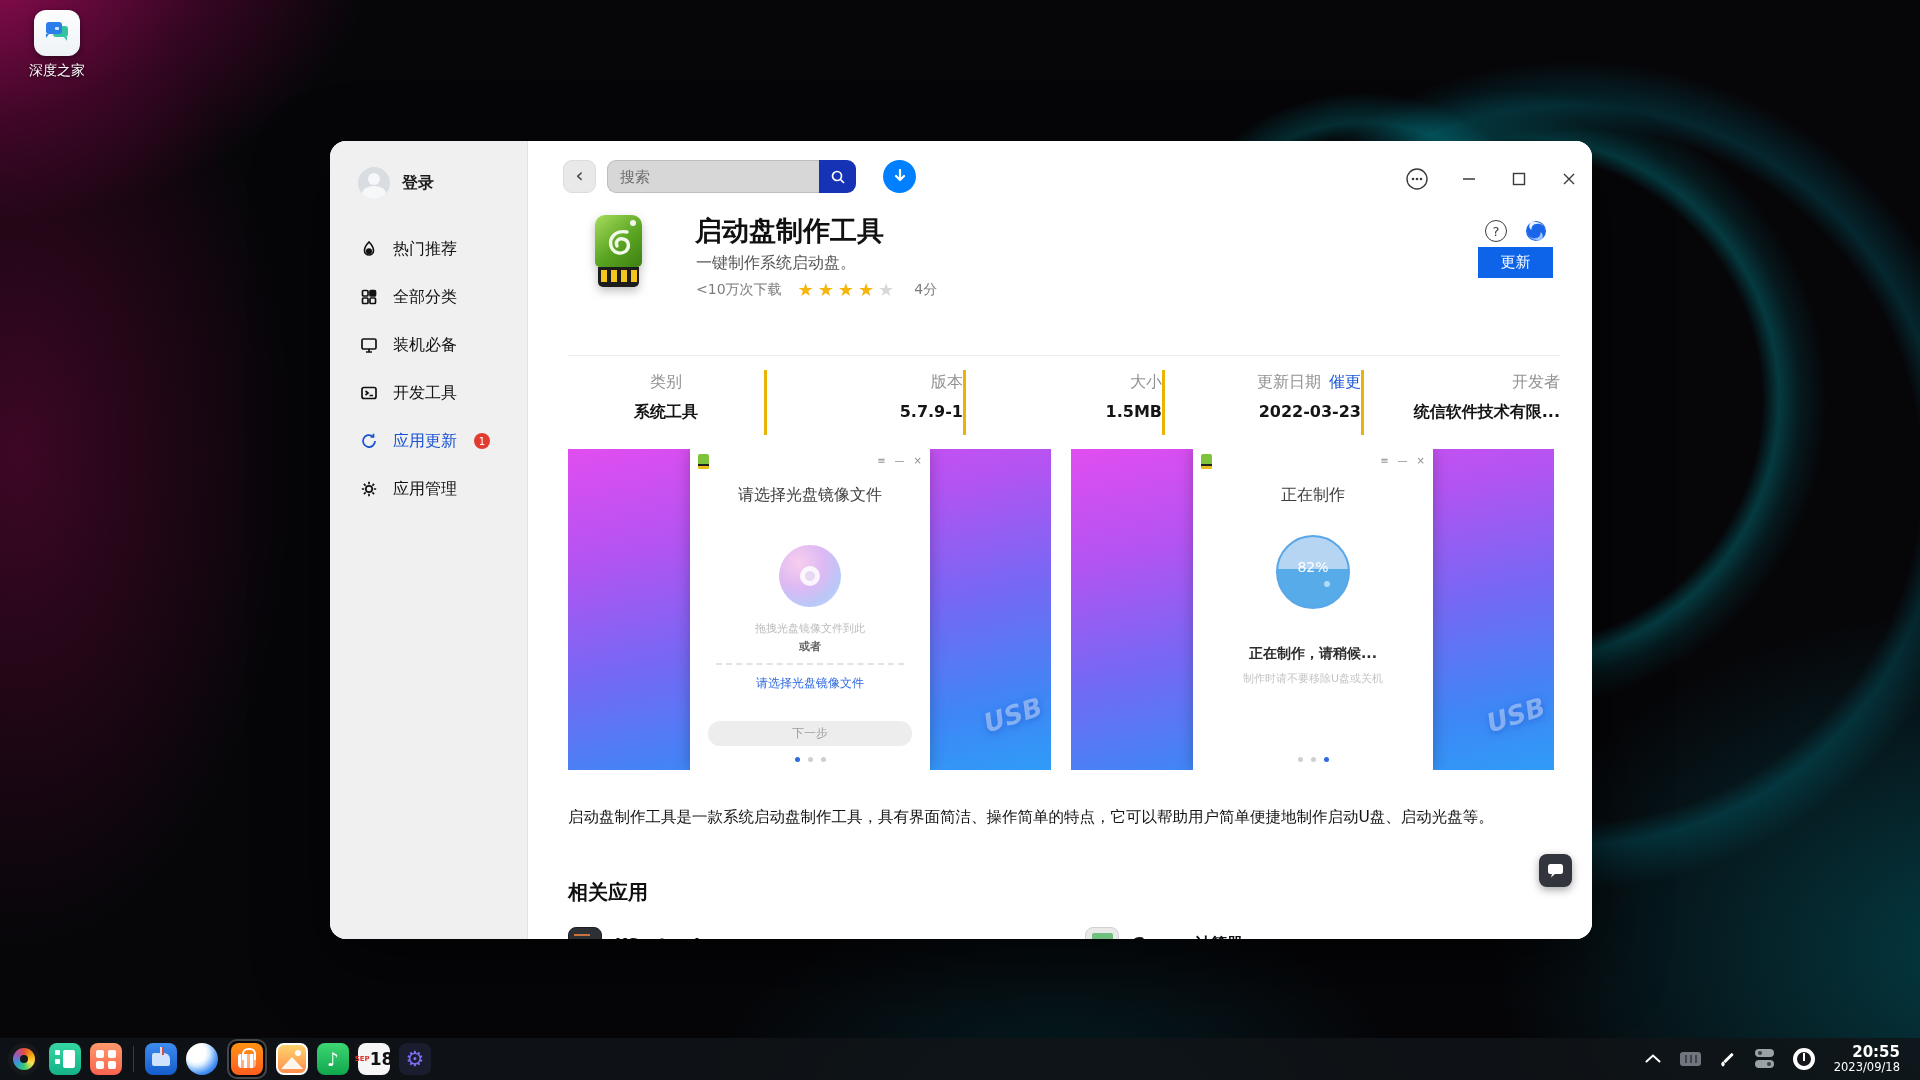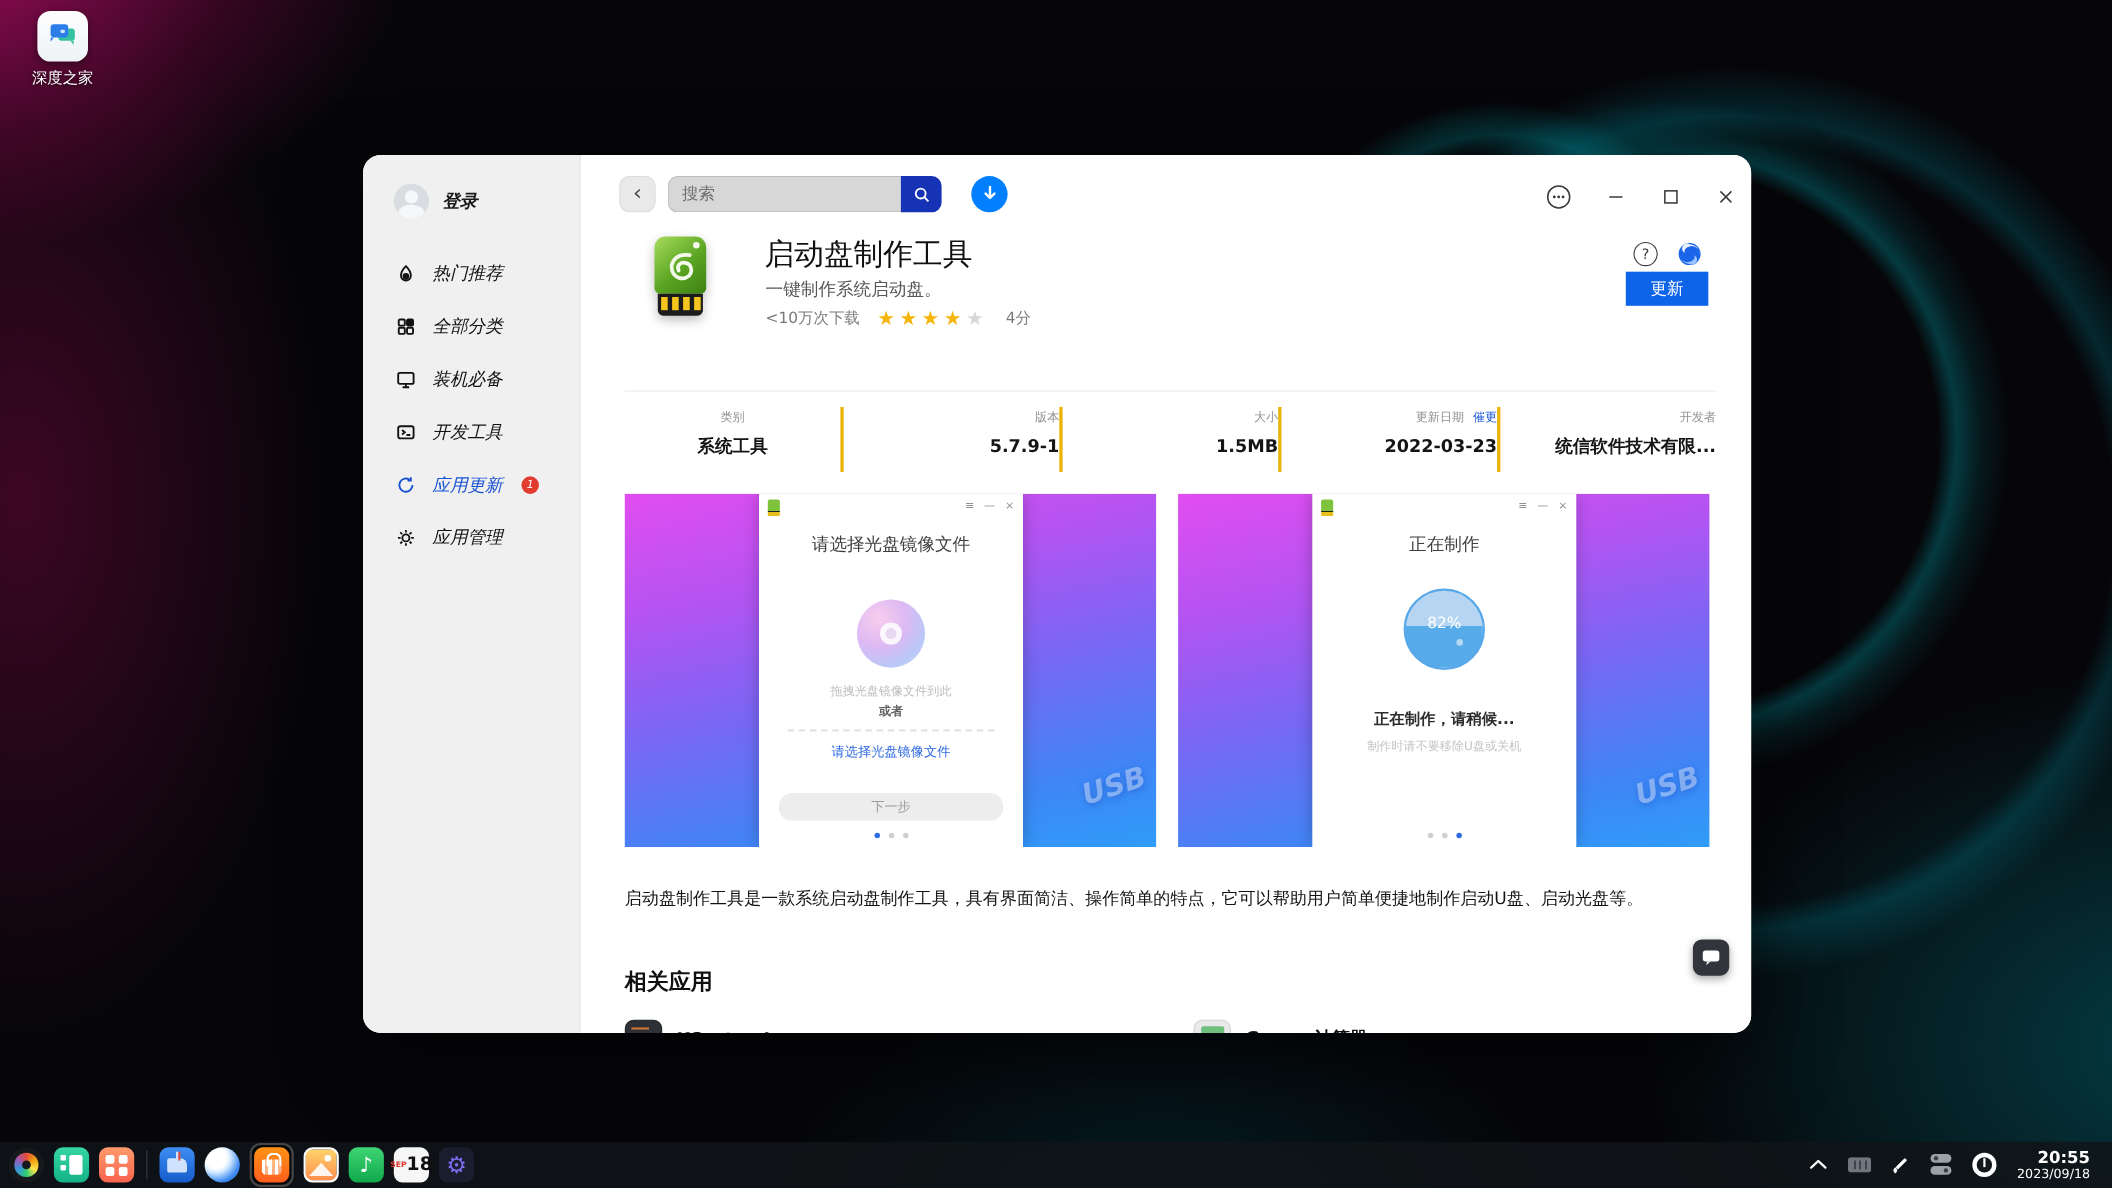--- a/index.html
+++ b/index.html
@@ -18,21 +18,21 @@
   }
   
   .shortcut { position:absolute; left:22px; top:10px; width:70px; text-align:center; cursor:pointer; }
   .shortcut .ic { width:46px; height:46px; margin:0 auto; border-radius:12px;
      background:linear-gradient(180deg,#fdfdfd,#eef3f7); display:flex; align-items:center; justify-content:center;
      box-shadow:0 2px 6px rgba(0,0,0,.45); }
   .shortcut .lbl { margin-top:6px; color:#fff; font-size:14px; text-shadow:0 1px 3px rgba(0,0,0,.8); }
   
   .win { position:absolute; left:330px; top:141px; width:1262px; height:798px; border-radius:16px;
      overflow:hidden; display:flex; background:#fff; box-shadow:0 24px 70px rgba(0,0,0,.6); }
-  .sidebar { width:198px; background:#f0f0f0; border-right:1px solid #e2e2e2; padding-top:26px; flex:none;font-style:italic; }
+  .sidebar { width:198px; background:#f0f0f0; border-right:1px solid #e2e2e2; padding-top:26px; flex:none; }
   .login { display:flex; align-items:center; gap:12px; padding-left:28px; margin-bottom:30px; cursor:pointer; }
   .avatar { width:32px; height:32px; border-radius:50%; background:#d9dde1; overflow:hidden; position:relative; }
   .avatar::before { content:""; position:absolute; left:10px; top:6px; width:12px; height:12px; border-radius:50%; background:#f5f7f9; }
   .avatar::after { content:""; position:absolute; left:4px; top:19px; width:24px; height:16px; border-radius:50% 50% 0 0; background:#f5f7f9; }
   .login .t { font-size:16px; font-weight:bold; color:#1a1a1a; }
   .nav-item { display:flex; align-items:center; gap:15px; height:40px; padding-left:30px; font-size:16px; color:#121212; cursor:pointer; margin-bottom:8px; }
   .nav-item svg { width:18px; height:18px; stroke:#121212; fill:none; stroke-width:1.7; flex:none; }
   .nav-item.active { color:#1952d2; }
   .nav-item.active svg { stroke:#1952d2; }
   .badge { width:16px; height:16px; border-radius:50%; background:#e23c30; color:#fff; font-size:10px; display:flex; align-items:center; justify-content:center; margin-left:2px; }
@@ -50,38 +50,38 @@
   .more-c { left:875px; } .min-c { left:927px; } .max-c { left:977px; } .close-c { left:1027px; }
   
   .appicon { position:absolute; left:67px; top:74px; width:47px; height:72px; filter:drop-shadow(0 4px 5px rgba(0,0,0,.25)); }
   .appicon .body { position:absolute; top:0; left:0; width:47px; height:52px; border-radius:10px 10px 5px 5px;
      background:linear-gradient(140deg,#a8dc5d,#5aa522 55%,#3e8013); }
   .appicon .dot { position:absolute; right:6px; top:5px; width:6px; height:6px; border-radius:50%; background:#f2f7ea; }
   .appicon .swirl { position:absolute; left:6px; top:9px; width:34px; height:38px; }
   .appicon .plug { position:absolute; left:3px; top:52px; width:41px; height:20px; background:#1c1c1c; border-radius:0 0 5px 5px;
      display:flex; gap:4px; justify-content:center; padding-top:3px; }
   .appicon .pin { width:6px; height:12px; background:#f4c51d; }
-  .app-title { position:absolute; left:167px; top:72px; font-size:27px; font-weight:normal; color:#101010; }
+  .app-title { position:absolute; left:167px; top:72px; font-size:27px; font-weight:bold; color:#101010; }
   .app-sub { position:absolute; left:168px; top:112px; font-size:16px; color:#575757; }
   .rate-row { position:absolute; left:168px; top:140px; display:flex; align-items:center; gap:16px; }
   .downloads { font-size:14px; color:#7b7b7b; }
   .stars { letter-spacing:4px; font-size:18px; color:#f5b50a; line-height:1; }
   .stars .off { color:#d8d8d8; }
   .score { font-size:14px; color:#7b7b7b; }
   .help-ic { position:absolute; left:957px; top:79px; width:22px; height:22px; border:1.6px solid #3c3c3c; border-radius:50%;
      display:flex; align-items:center; justify-content:center; font-size:13px; color:#3c3c3c; cursor:pointer; }
   .spiral-ic { position:absolute; left:996px; top:78px; width:24px; height:24px; cursor:pointer; }
   .update-btn { position:absolute; left:950px; top:106px; width:75px; height:31px; border:none; border-radius:0; background:#0d64e9;
      color:#fff; font-size:15px; cursor:pointer; font-family:inherit; }
   .hdiv { position:absolute; left:40px; top:214px; width:992px; height:1px; background:#ececec; }
   
   .info-row { position:absolute; left:40px; top:229px; width:992px; display:flex; }
   .info-col { flex:1; text-align:center; padding:2px 0 12px; }
   .info-col + .info-col { border-left:3px solid #eab308;text-align:right; }
-  .info-lbl { font-size:11px; color:#929292; }
+  .info-lbl { font-size:16px; color:#929292; }
   .info-lbl .cuigeng { color:#1a56d8; margin-left:8px; cursor:pointer; }
   .info-val { font-size:16px; color:#151515; font-weight:600; margin-top:9px; }
   
   .shots { position:absolute; left:40px; top:308px; display:flex; gap:20px; }
   .shot { position:relative; width:483px; height:321px; overflow:hidden; cursor:pointer;
      background:linear-gradient(168deg,#e14df0 0%,#b254f2 28%,#7668f4 55%,#3f86f6 82%,#2f9cf8 100%); }
   .shot .usb3d { position:absolute; right:8px; bottom:40px; font-size:26px; font-weight:bold; font-style:italic;
      color:rgba(255,255,255,.4); transform:rotate(-18deg); text-shadow:0 2px 6px rgba(30,80,200,.5); }
   .dlg { position:absolute; left:122px; top:0; width:240px; height:321px; background:#fff; box-shadow:0 0 14px rgba(0,0,0,.25); }
   .dlg-bar { height:24px; display:flex; align-items:center; padding:0 8px; gap:9px; }

